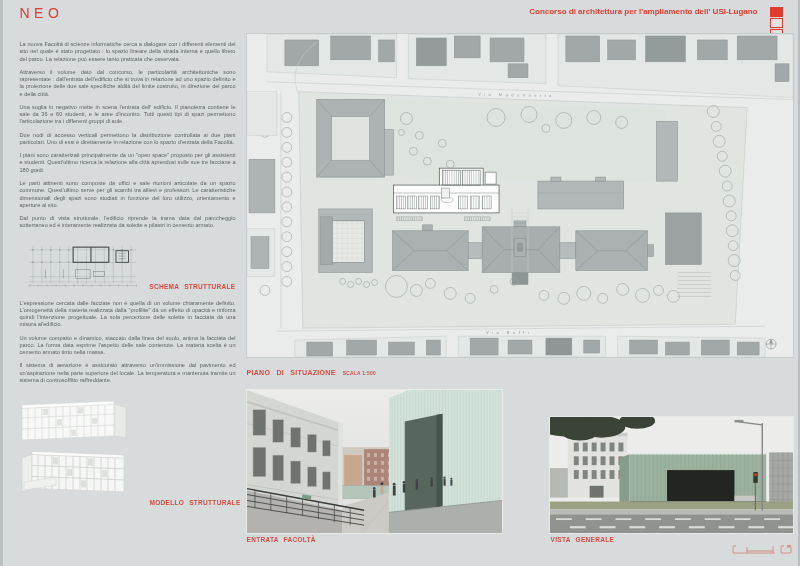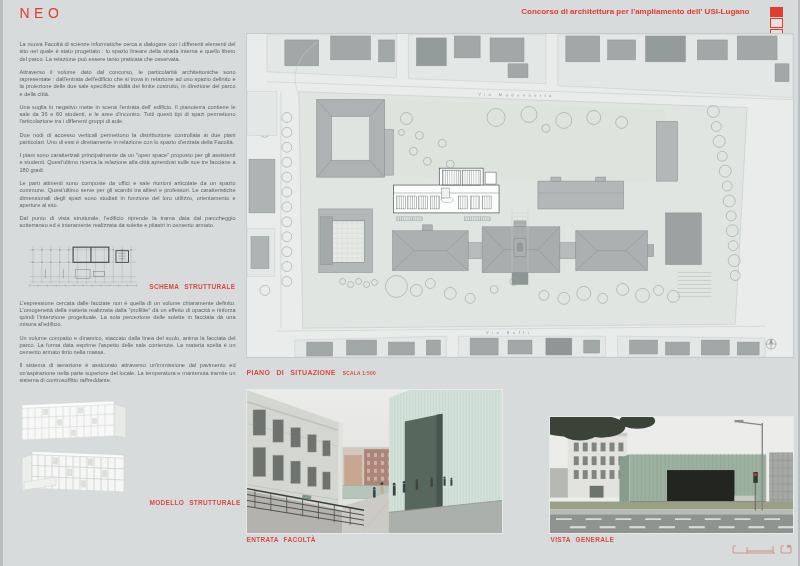--- a/index.html
+++ b/index.html
@@ -6,21 +6,21 @@
   .board{
     position:relative;width:795px;height:566px;margin:0 auto;
     background:#d7dbdc;overflow:hidden;
     font-family:"Liberation Sans",sans-serif;color:#5d6364;
   }
   
   .neo{
     position:absolute;left:17px;top:5px;
     font-size:14px;letter-spacing:4.5px;color:#e23b30;font-weight:400;
   }
-  .hdr-right{position:absolute;right:48px;top:6px;text-align:right;color:#e23b30;line-height:11px;}
+  .hdr-right{position:absolute;right:40px;top:6px;text-align:right;color:#e23b30;line-height:11px;}
   .hdr-line1{font-size:8px;font-weight:bold;}
   .hdr-line2{font-size:8px;font-weight:bold;}
   .sheet-squares{position:absolute;right:15px;top:7px;}
   .sq{width:11px;height:8px;border:1px solid #e23b30;background:#e6e0df;margin-bottom:1px;}
   .sq.filled{background:#e23b30;}
   
   .text-col{position:absolute;left:17px;top:41px;width:216px;}
   .text-col p{
     margin:0 0 6px 0;font-size:5.6px;line-height:1.3;text-align:justify;
     color:#5d6364;

